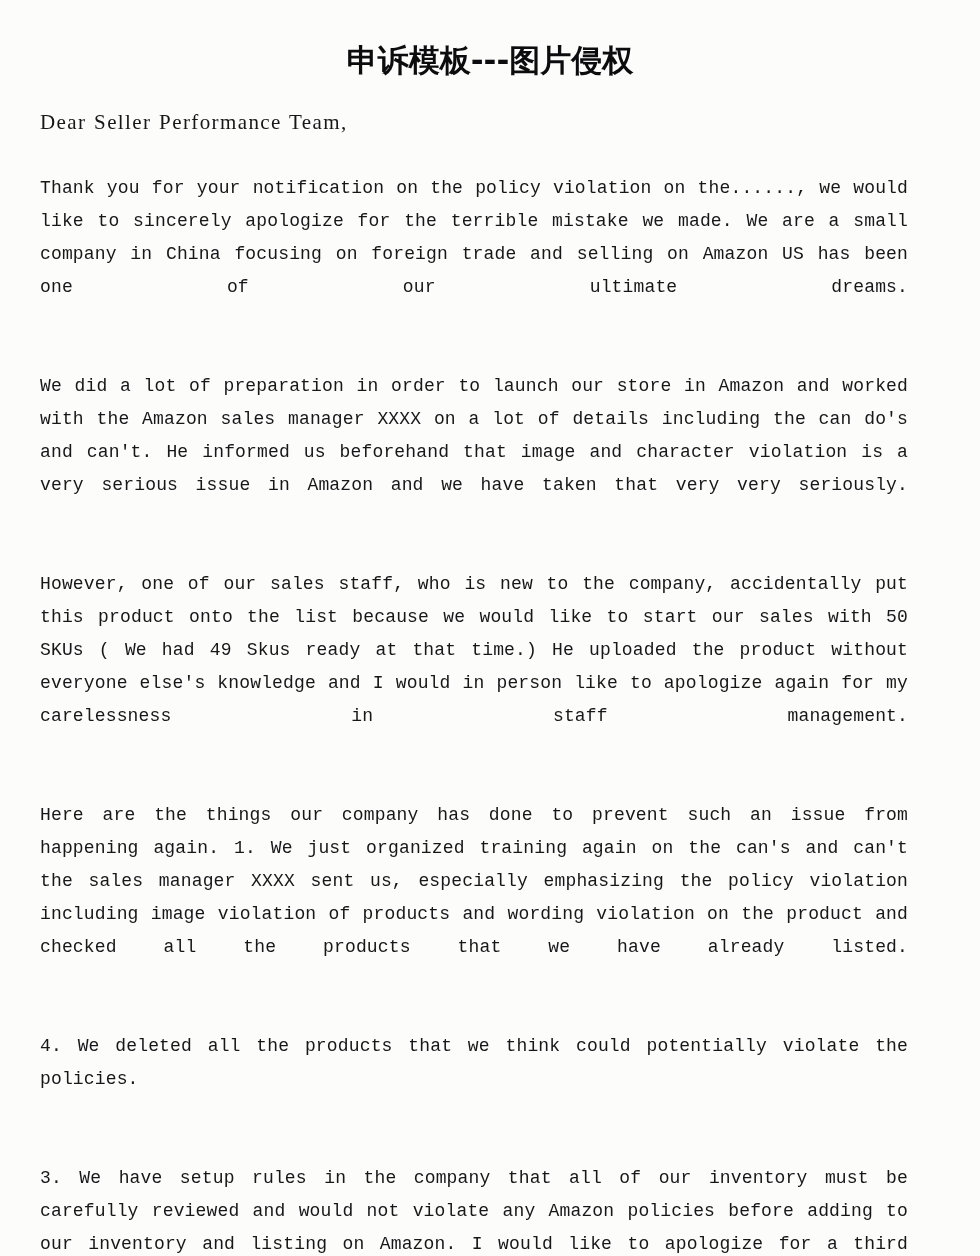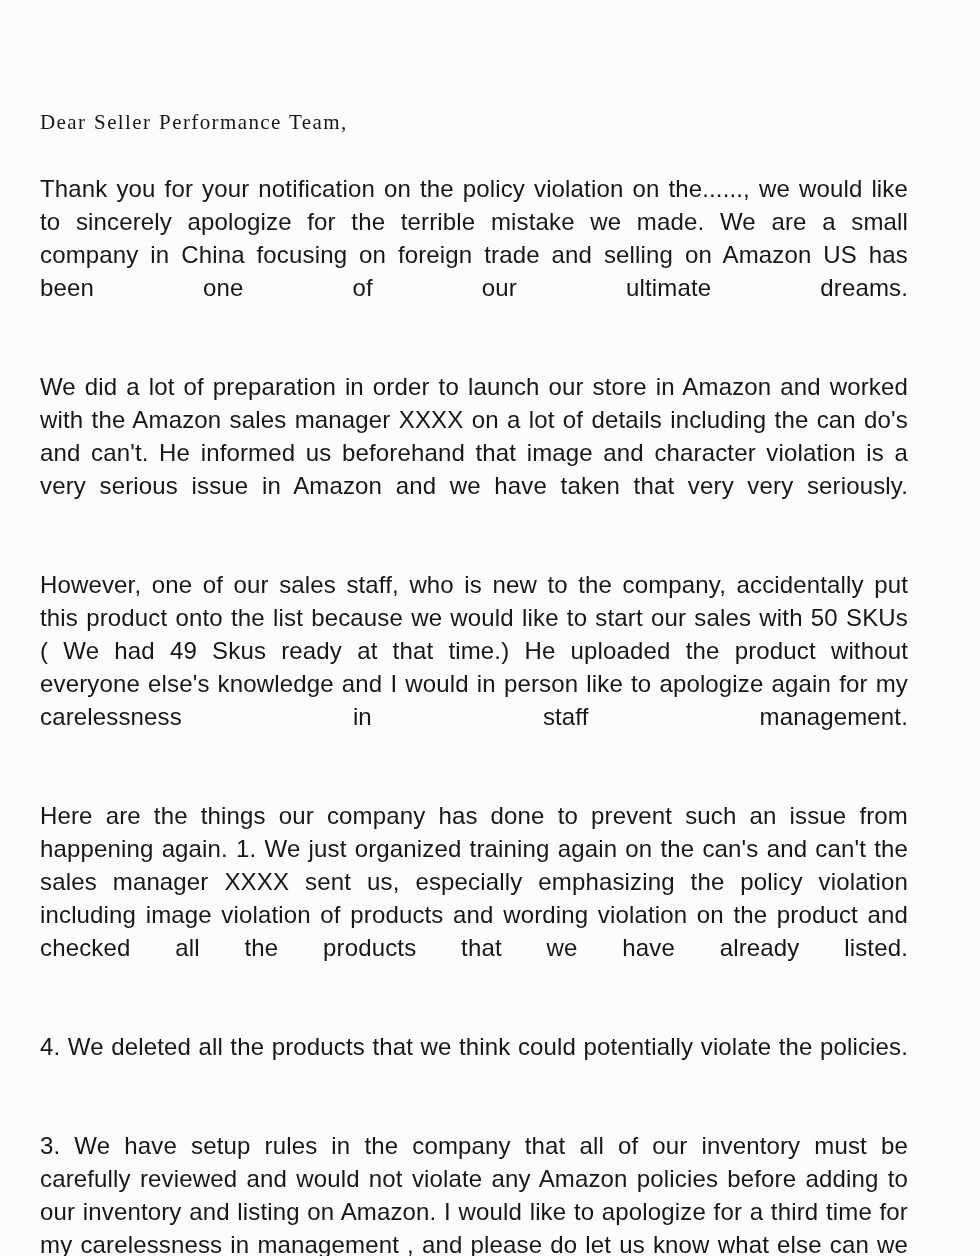--- a/index.html
+++ b/index.html
@@ -44,28 +44,28 @@
   
   .body-block {
     position: absolute;
     top: 106px;
     left: 40px;
     width: 868px;
   }
 
   p.para {
     margin: 0 0 0 0;
-    font-size: 24px;
+    font-size: 18px;
     line-height: 33px;
     text-align: justify;
     text-justify: inter-word;
     word-spacing: 0.5px;
     letter-spacing: 0.15px;
     color: #17171a;
-    font-family: Liberation Sans, sans-serif;
+    font-family: Liberation Mono, monospace;
     -webkit-font-smoothing: none;
   }
 
   
   p.para::after {
     content: "";
     display: inline-block;
     width: 100%;
   }
 
@@ -90,20 +90,21 @@
     letter-spacing: 1px;
     margin: 0;
     text-align: left;
   }
 </style>
 </head>
 <body>
 
 <div class="page">
 
+  <h1 class="doc-title">申诉模板---图片侵权</h1>
 
   <div class="body-block">
 
     <p class="salutation">Dear Seller Performance Team,</p>
 
     <div class="gap"></div>
 
     <p class="para">Thank you for your notification on the policy violation on the......, we would like to sincerely apologize for the terrible mistake we made. We are a small company in China focusing on foreign trade and selling on Amazon US has been one of our ultimate dreams.</p>
 
     <div class="gap"></div>

